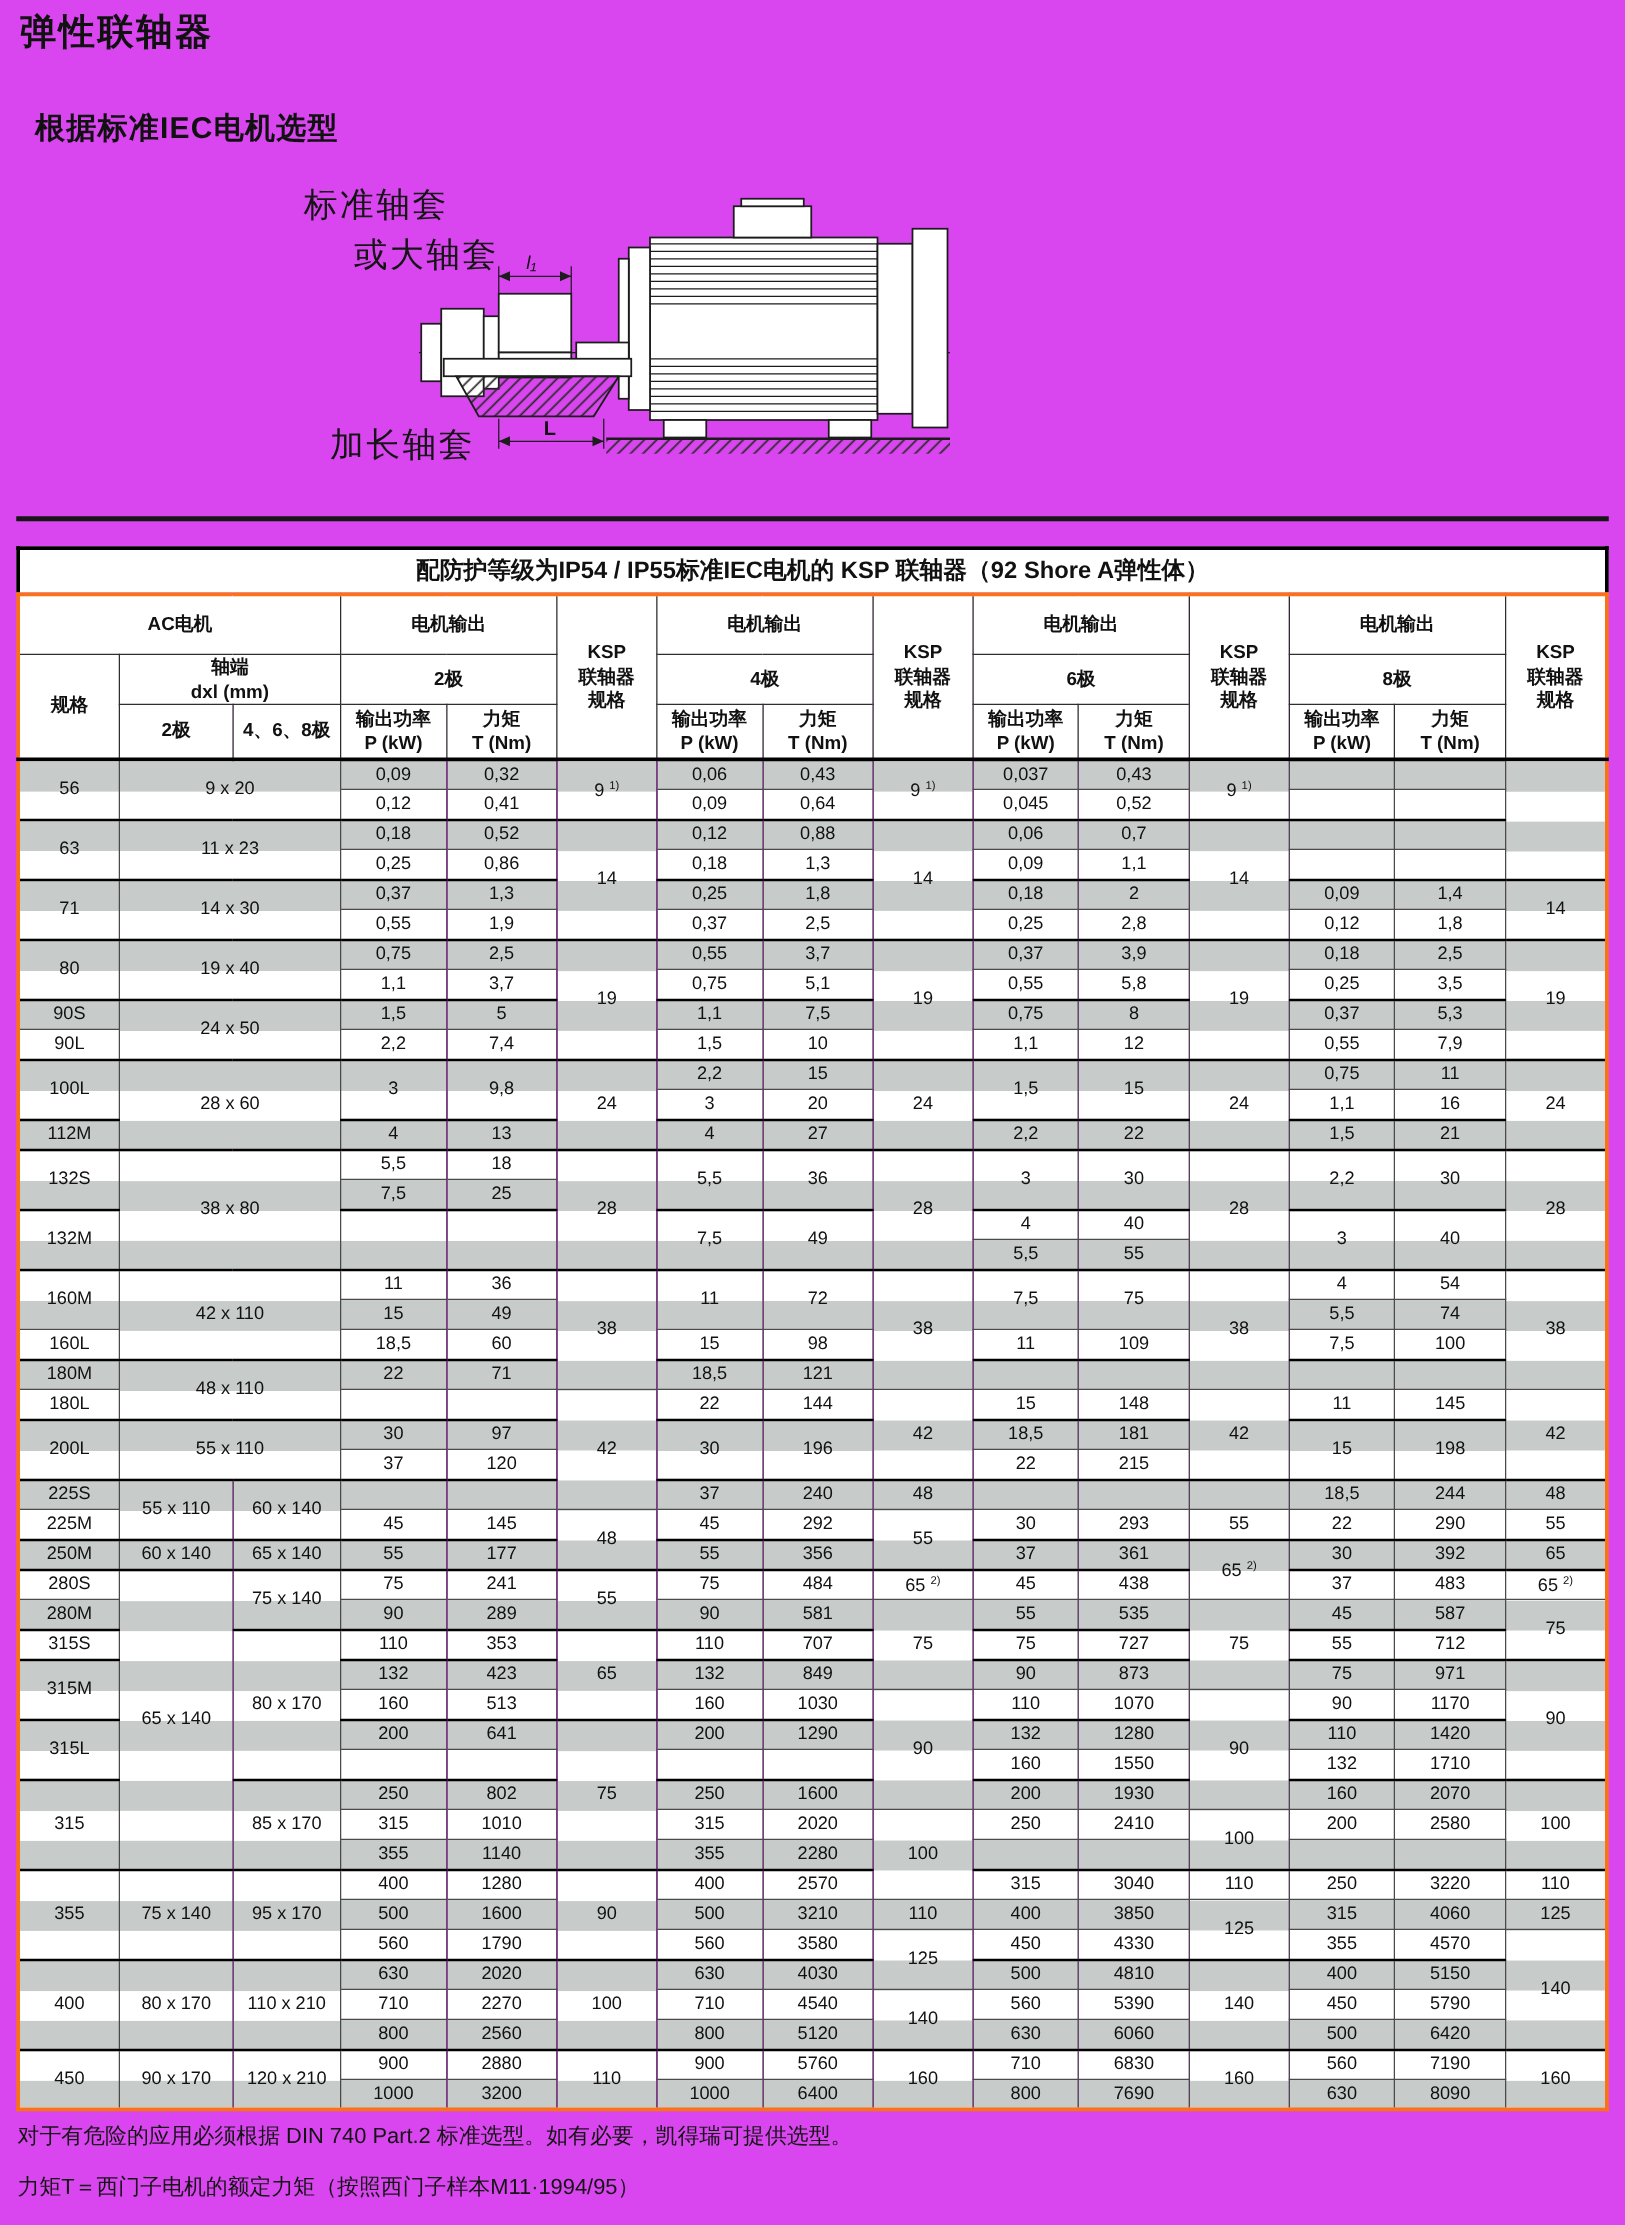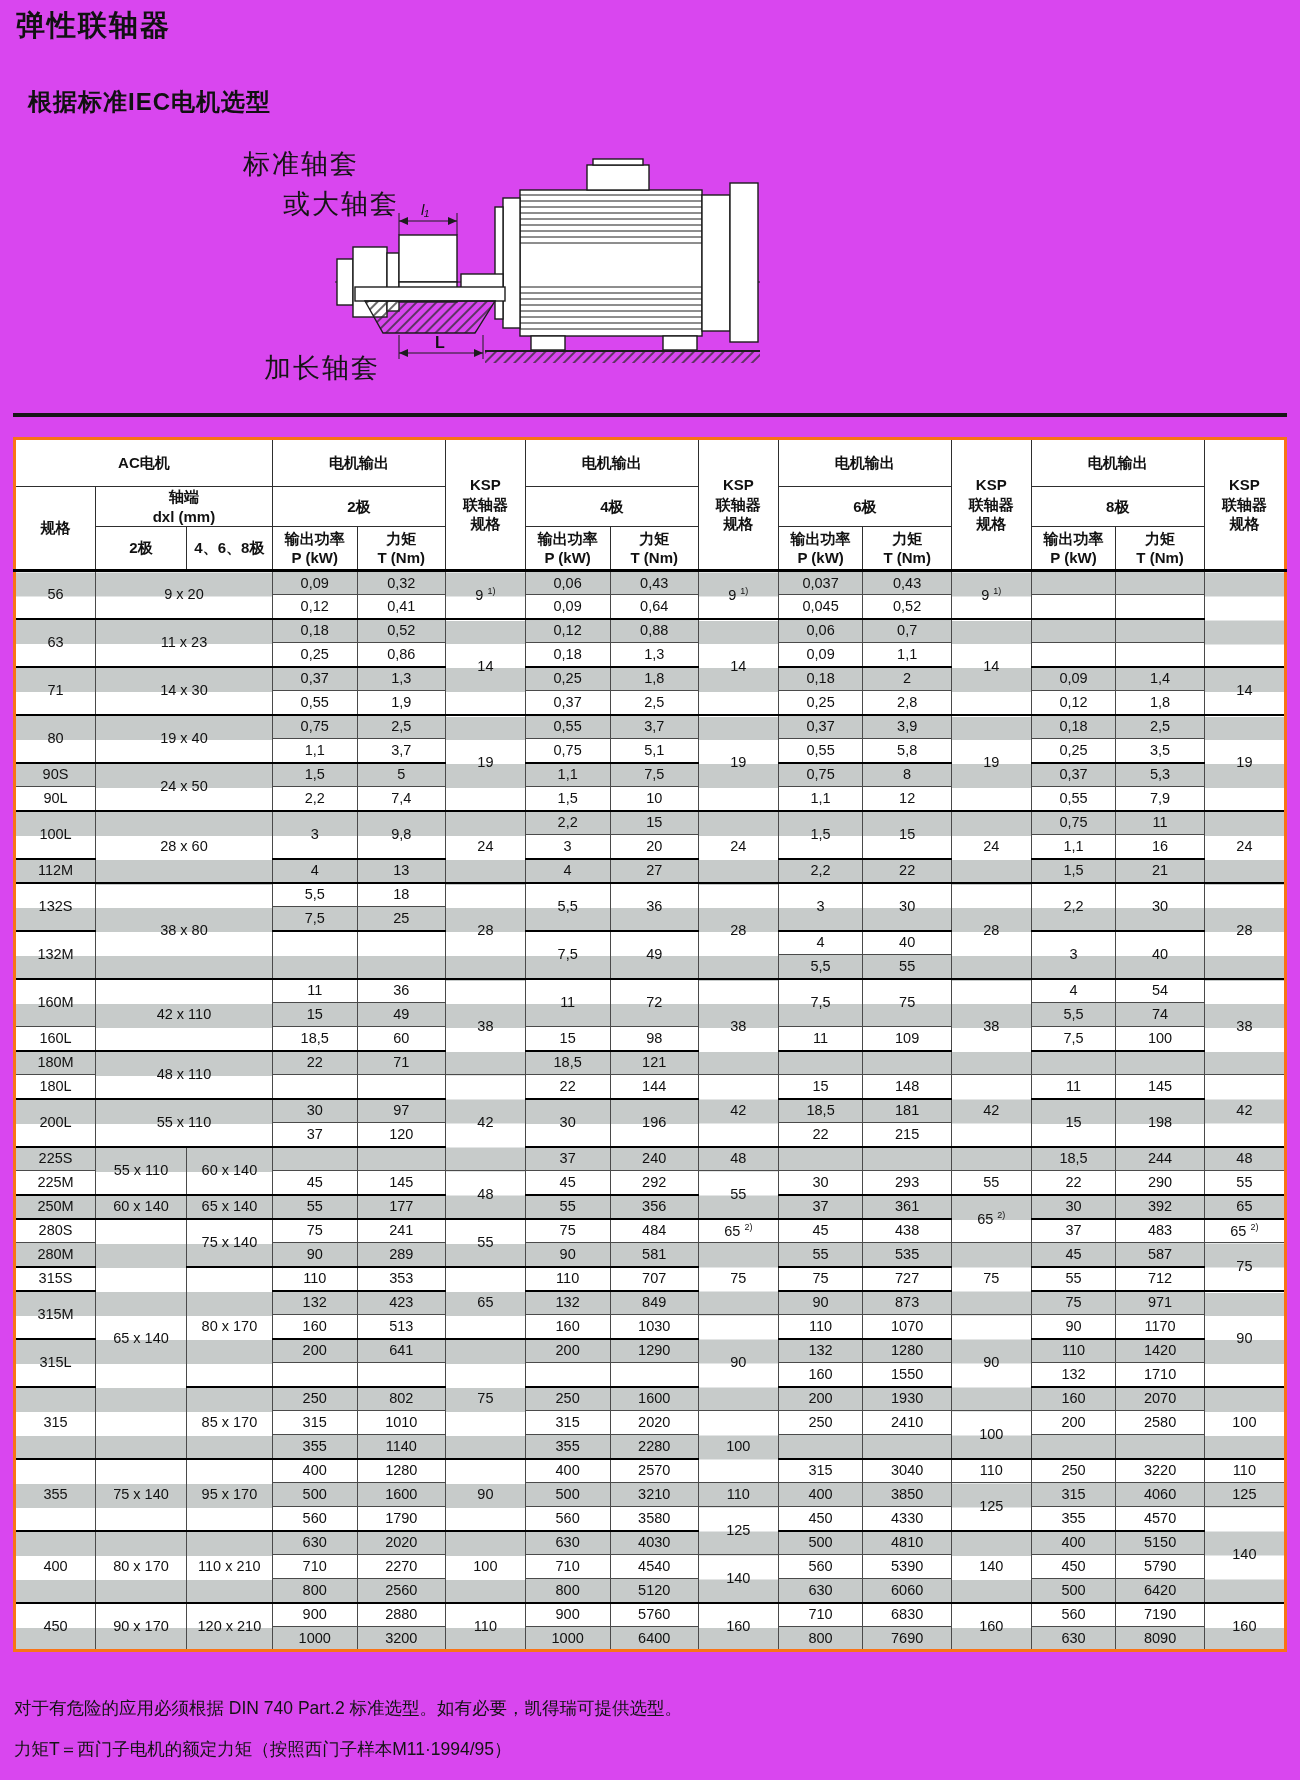--- a/index.html
+++ b/index.html
@@ -4,21 +4,21 @@
 <style>
   html,body{margin:0;padding:0;}
   body{width:1300px;height:1780px;background:#fff;color:#111;
        font-family:"Liberation Sans",sans-serif;position:relative;}
   .page{position:relative;width:1300px;height:1780px;overflow:hidden;background:#d946ef;}
   .pg-title{position:absolute;left:16px;top:6px;font-size:29px;font-weight:bold;margin:0;letter-spacing:2px;}
   .sec-head{position:absolute;left:28px;top:86px;font-size:24px;font-weight:bold;margin:0;letter-spacing:1px;}
   .dlabel{position:absolute;font-size:27px;font-family:"DejaVu Serif",serif;color:#151515;letter-spacing:2px;}
   .dl1{left:243px;top:146px;}
   .dl2{left:243px;top:186px;margin-left:40px;}
-  .dl3{left:264px;top:350px;text-align:center;}
+  .dl3{left:264px;top:338px;text-align:center;}
   .motor-svg{position:absolute;left:335px;top:135px;}
   .rule{position:absolute;left:13px;top:413px;width:1274px;height:4px;background:#161616;}
   .tablewrap{position:absolute;left:13px;top:437px;width:1274px;}
   .tbl-title{border:3px solid #000;border-bottom:none;height:34px;line-height:34px;
              text-align:center;font-weight:bold;font-size:19px;background:#fff;}
   table{width:100%;border-collapse:collapse;table-layout:fixed;border:3px solid #f97316;}
   thead{border-bottom:3px solid #000;}
   th{border:1px solid #2e2e2e;font-size:15px;font-weight:bold;text-align:center;
      vertical-align:middle;padding:0;white-space:pre-line;line-height:1.3;background:#fff;}
   tr.h1{height:48px;} tr.h2{height:34px;} tr.h3{height:44px;}
@@ -97,20 +97,21 @@
       <polygon points="64,218 73,214 73,222" fill="#1c1c1c" stroke="none"></polygon>
       <polygon points="148,218 139,214 139,222" fill="#1c1c1c" stroke="none"></polygon>
     </g>
     <text x="86" y="80" font-size="15" font-style="italic" fill="#111">l₁</text>
     <text x="100" y="213" font-size="16" font-weight="bold" fill="#111">L</text>
   </svg>
 
   <div class="rule"></div>
 
   <div class="tablewrap">
+    <div class="tbl-title">配防护等级为IP54 / IP55标准IEC电机的  KSP 联轴器（92 Shore A弹性体）</div>
     <table>
       <colgroup>
         <col style="width:6.6%">
           <col style="width:7.4%">
           <col style="width:7.0%">
         <col style="width:6.9%">
           <col style="width:7.2%">
           <col style="width:6.5%">
         <col style="width:6.9%">
           <col style="width:7.2%">

